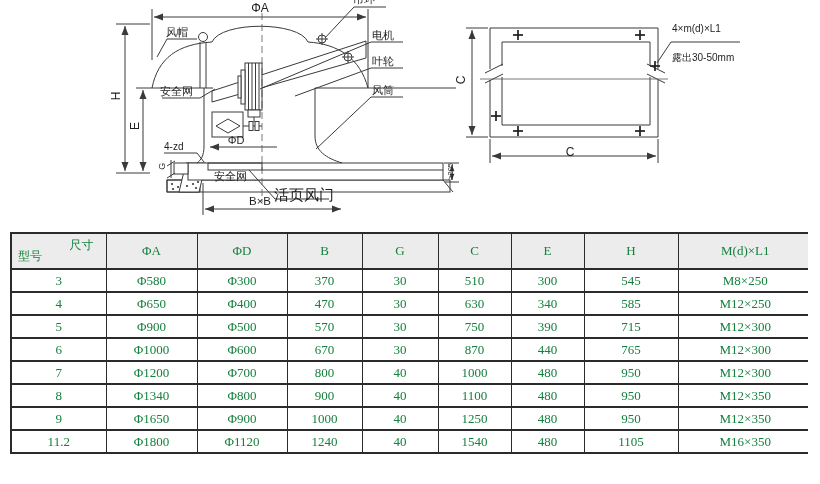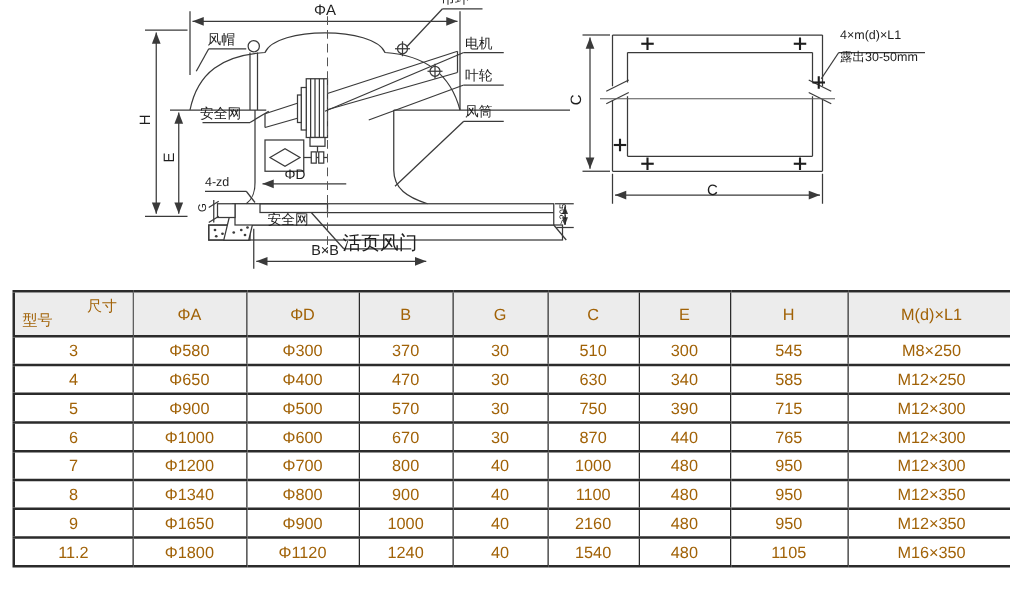--- a/index.html
+++ b/index.html
@@ -9,21 +9,21 @@
     overflow:hidden;
   }
   .drawing-area{position:absolute;left:0;top:0;width:820px;height:228px;overflow:hidden;}
   .drawing-area svg{position:absolute;left:0;top:0;}
   .lbl{position:absolute;font-size:11px;line-height:1.15;color:#1e1e1e;white-space:nowrap;}
   .lbl.center{text-align:center;}
   .rot{transform:rotate(-90deg);transform-origin:center;text-align:center;}
   
   .tbl-wrap{position:absolute;left:10px;top:232px;}
   table.dim{border-collapse:collapse;table-layout:fixed;width:802px;
-    border:2px solid #2b2b2b;font-size:13px;color:#a16207;}
+    border:2px solid #2b2b2b;font-size:13px;color:#15803d;font-family:Liberation Serif, serif;}
   table.dim th,table.dim td{
     border-left:1px solid #2b2b2b;border-right:1px solid #2b2b2b;
     border-top:2px solid #2b2b2b;border-bottom:2px solid #2b2b2b;
     text-align:center;vertical-align:middle;padding:0;font-weight:normal;
     overflow:hidden;
   }
   table.dim thead tr{height:36px;}
   table.dim tbody tr{height:23px;}
   table.dim thead th{background:#ececec;}
   th.corner{
@@ -240,21 +240,21 @@
     <div class="lbl center" style="left:216px;top:134px;width:40px;">ΦD</div>
     <div class="lbl rot" style="left:152px;top:161px;width:20px;font-size:9px;">G</div>
     <div class="lbl" style="left:214px;top:170px;">安全网</div>
     <div class="lbl" style="left:274px;top:186px;font-size:15px;">活页风门</div>
     <div class="lbl center" style="left:236px;top:195px;width:48px;font-size:11.5px;">B×B</div>
     <div class="lbl rot" style="left:434px;top:167px;width:34px;font-size:7.5px;">≥205</div>
 
     <div class="lbl rot" style="left:452px;top:73px;width:20px;font-size:12px;">C</div>
     <div class="lbl center" style="left:558px;top:146px;width:24px;font-size:12px;">C</div>
     <div class="lbl" style="left:672px;top:23px;font-size:10px;text-align:right;">4×m(d)×L1</div>
-    <div class="lbl" style="left:672px;top:41px;font-size:10px;">露出30-50mm</div>
+    <div class="lbl" style="left:672px;top:52px;font-size:10px;">露出30-50mm</div>
   </div>
 
   <div class="tbl-wrap">
     <table class="dim">
       <colgroup>
         <col style="width:95px">
           <col style="width:91px">
           <col style="width:90px">
         <col style="width:75px">
           <col style="width:76px">
@@ -345,21 +345,21 @@
             <td>480</td>
             <td>950</td>
             <td>M12×350</td>
           </tr>
           <tr>
             <td>9</td>
             <td>Φ1650</td>
             <td>Φ900</td>
             <td>1000</td>
             <td>40</td>
-            <td>2160</td>
+            <td>1250</td>
             <td>480</td>
             <td>950</td>
             <td>M12×350</td>
           </tr>
           <tr>
             <td>11.2</td>
             <td>Φ1800</td>
             <td>Φ1120</td>
             <td>1240</td>
             <td>40</td>

